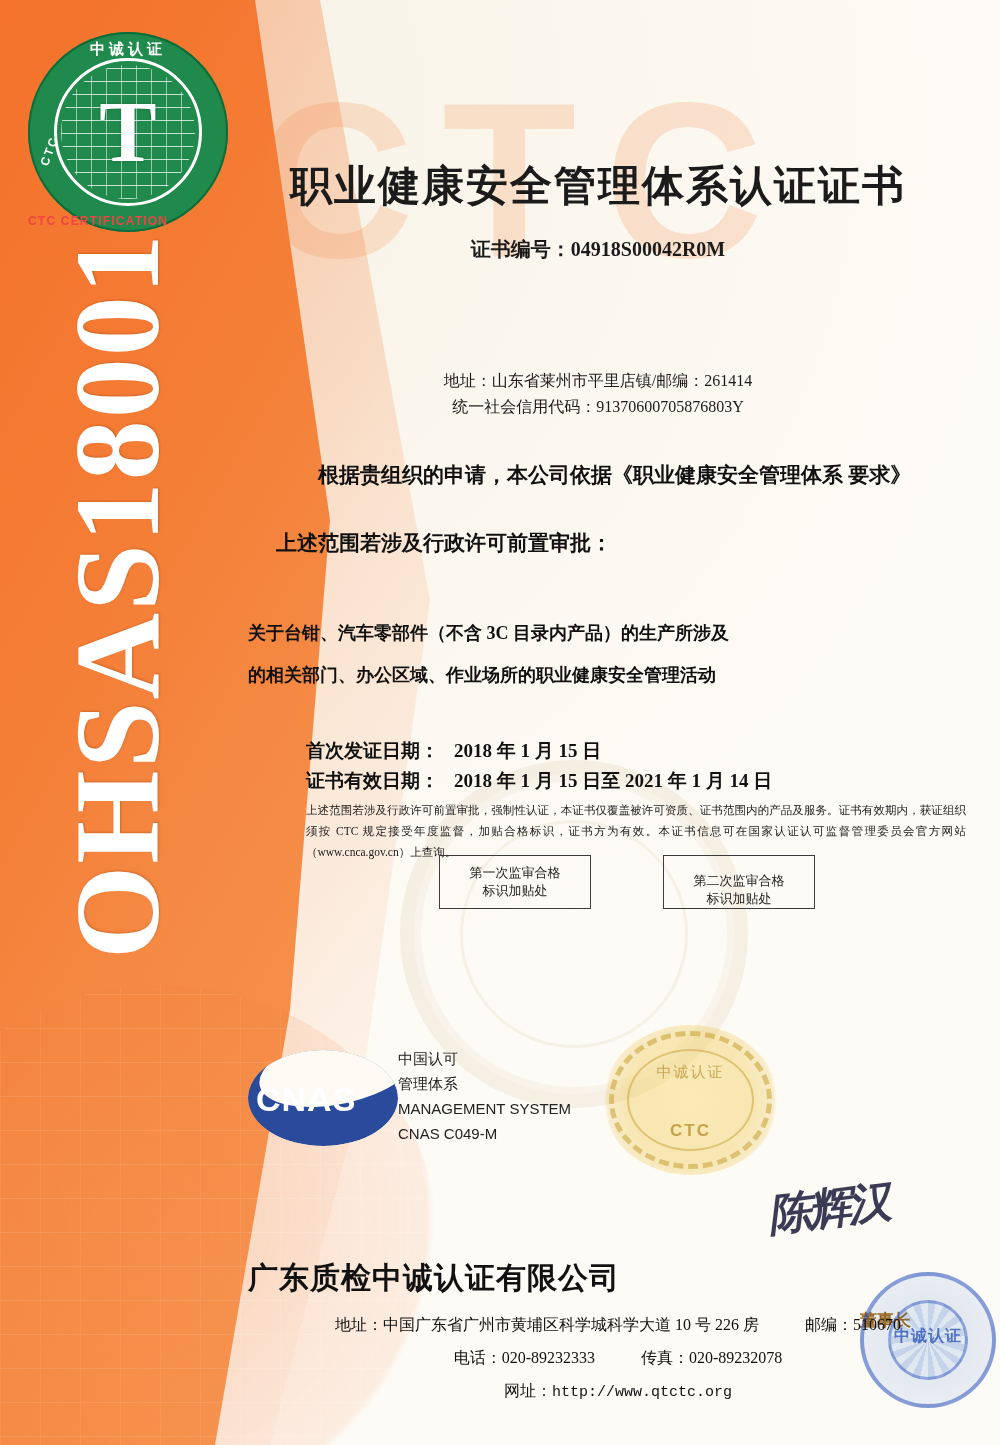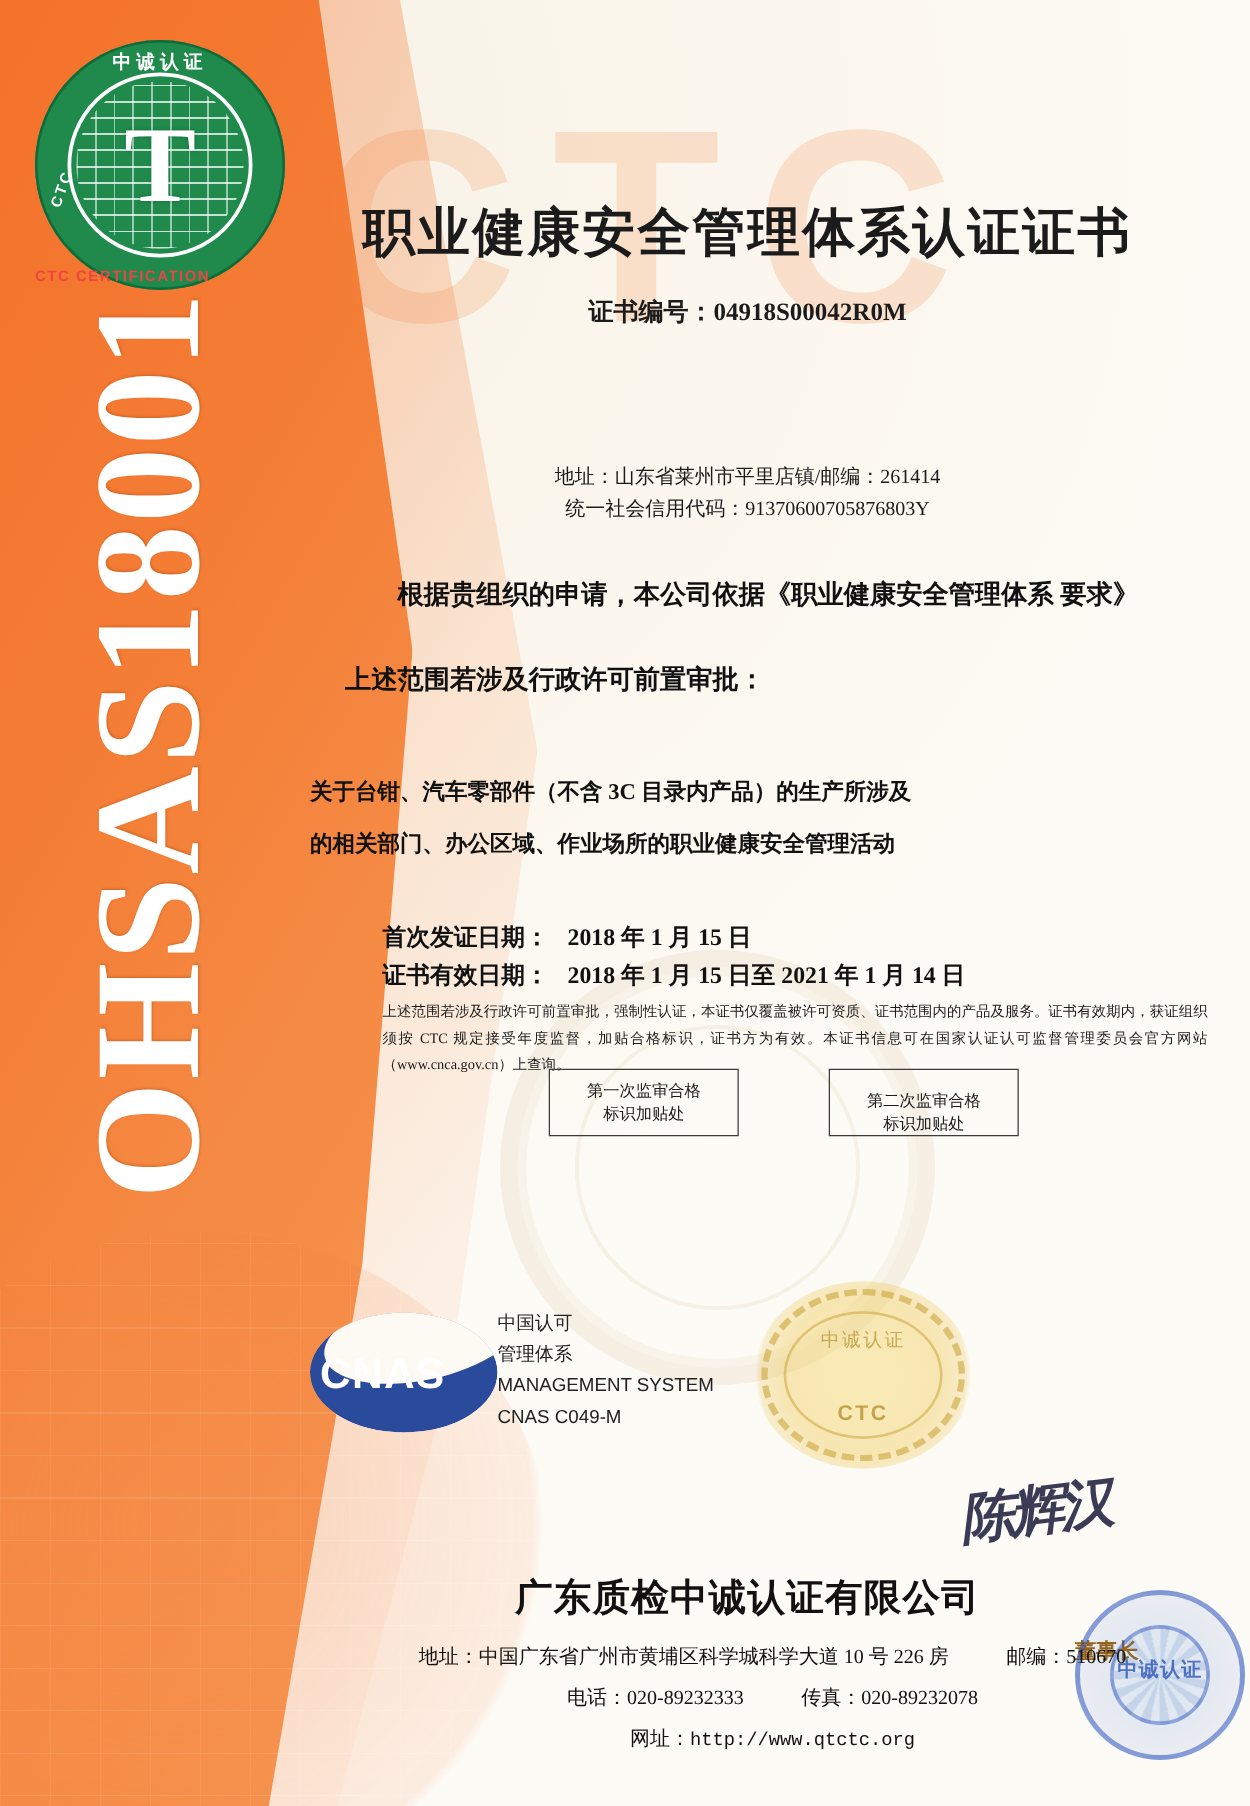--- a/index.html
+++ b/index.html
@@ -352,21 +352,20 @@
     color: rgba(180,140,40,0.7);
     font-size: 15px;
     letter-spacing: 2px;
   }
 
   
   .issuer {
     position: absolute;
     left: 0; top: 1258px;
     width: 700px;
-    text-align: center;
     font-size: 30px;
     font-weight: 700;
     color: #111;
     letter-spacing: 1px;
   }
   .footer-line {
     position: absolute;
     left: 0;
     width: 740px;
     text-align: center;

